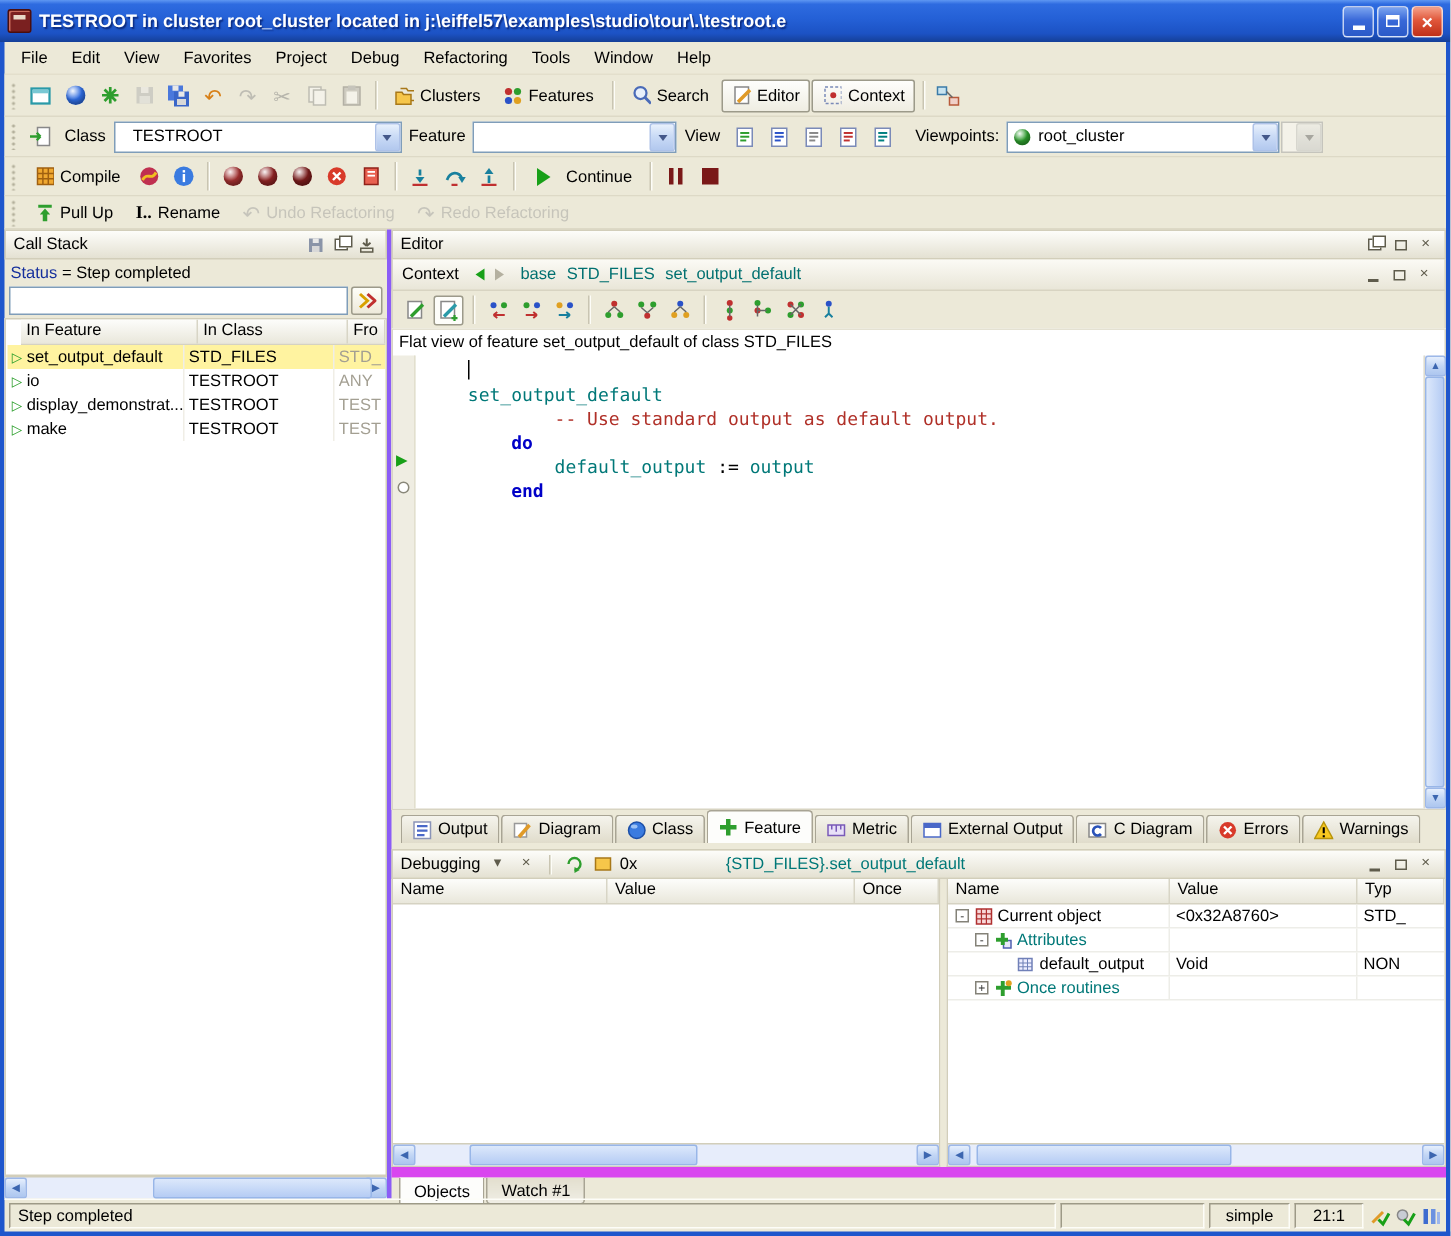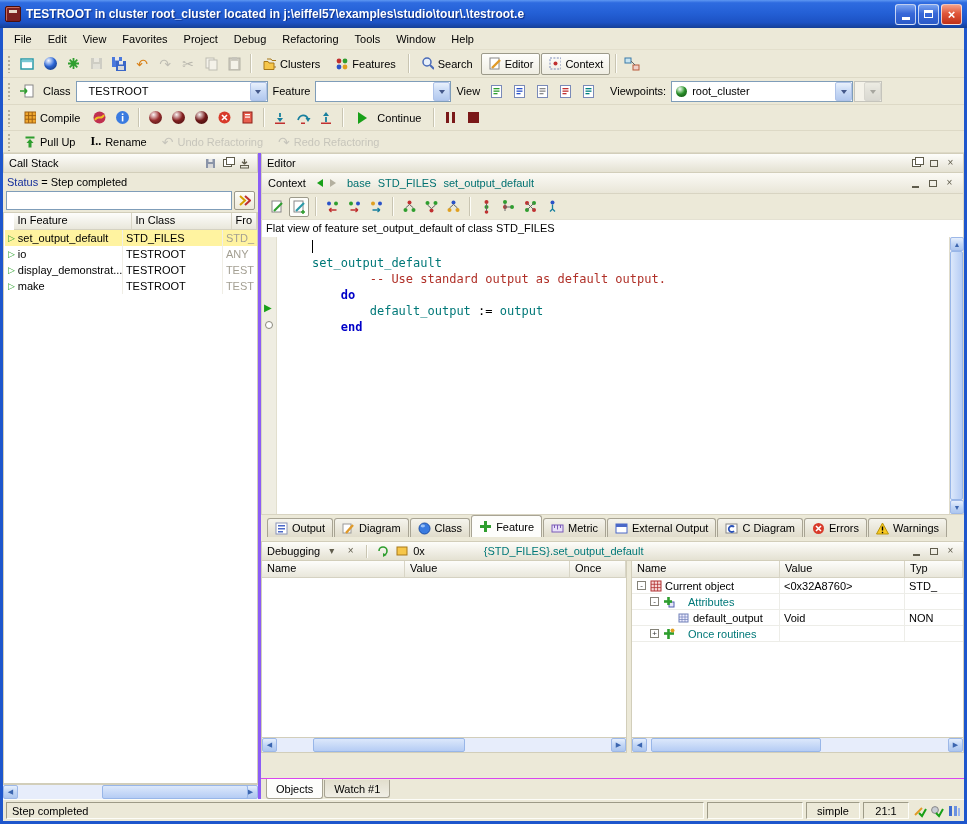--- a/index.html
+++ b/index.html
@@ -152,23 +152,23 @@
 .rt .c1 { width: 148px; } .rt .c2 { width: 125px; } .rt .c3 { flex: 1; }
 .dtbody { flex: 1; min-height: 0; overflow: hidden; }
 .drow { display: flex; height: 16px; align-items: center; border-bottom: 1px solid #EDEDE8; }
 .dname { width: 148px; flex: none; display: flex; align-items: center; gap: 3px; padding-left: 2px;
   white-space: nowrap; overflow: hidden; border-right: 1px solid #EDEDE8; height: 100%; }
 .dvalue { width: 125px; flex: none; padding: 0 4px; white-space: nowrap; overflow: hidden; border-right: 1px solid #EDEDE8; height: 100%; display: flex; align-items: center; }
 .dtype { flex: 1; padding: 0 4px; white-space: nowrap; overflow: hidden; }
 .exp { width: 9px; height: 9px; flex: none; border: 1px solid #848278; background: #fff; font-size: 8px;
   line-height: 7px; text-align: center; color: #333; }
 .indent { flex: none; height: 1px; }
-.teal { color: #007878; margin-left: 10px; }
+.teal { color: #007878; }
 .ti { width: 13px; height: 13px; flex: none; display: flex; align-items: center; justify-content: center; }
-.otabs { height: 21px; flex: none; display: flex; align-items: center; gap: 1px; padding-left: 5px; border-top: 1px solid #d946ef; margin-top: 25px; }
+.otabs { height: 21px; flex: none; display: flex; align-items: flex-start; gap: 1px; padding-left: 5px; border-top: 7px solid #d946ef; }
 .otab { height: 18px; display: flex; align-items: center; padding: 0 9px; white-space: nowrap;
   border: 1px solid #A8A494; border-top: none; border-radius: 0 0 3px 3px;
   background: linear-gradient(#E2DECD,#F0EEE5); }
 .otab.active { height: 20px; background: #FDFDFB; }
 
 
 .statusbar { height: 22px; flex: none; display: flex; align-items: center; gap: 3px; padding: 2px 3px; border-top: 1px solid #FDFDF8; }
 .sfield { height: 17px; display: flex; align-items: center; padding: 0 5px; background: #ECE9D8;
   border: 1px solid; border-color: #9D9A87 #FDFDF8 #FDFDF8 #9D9A87; white-space: nowrap; overflow: hidden; }
 .sfield.msg { flex: 1; }

